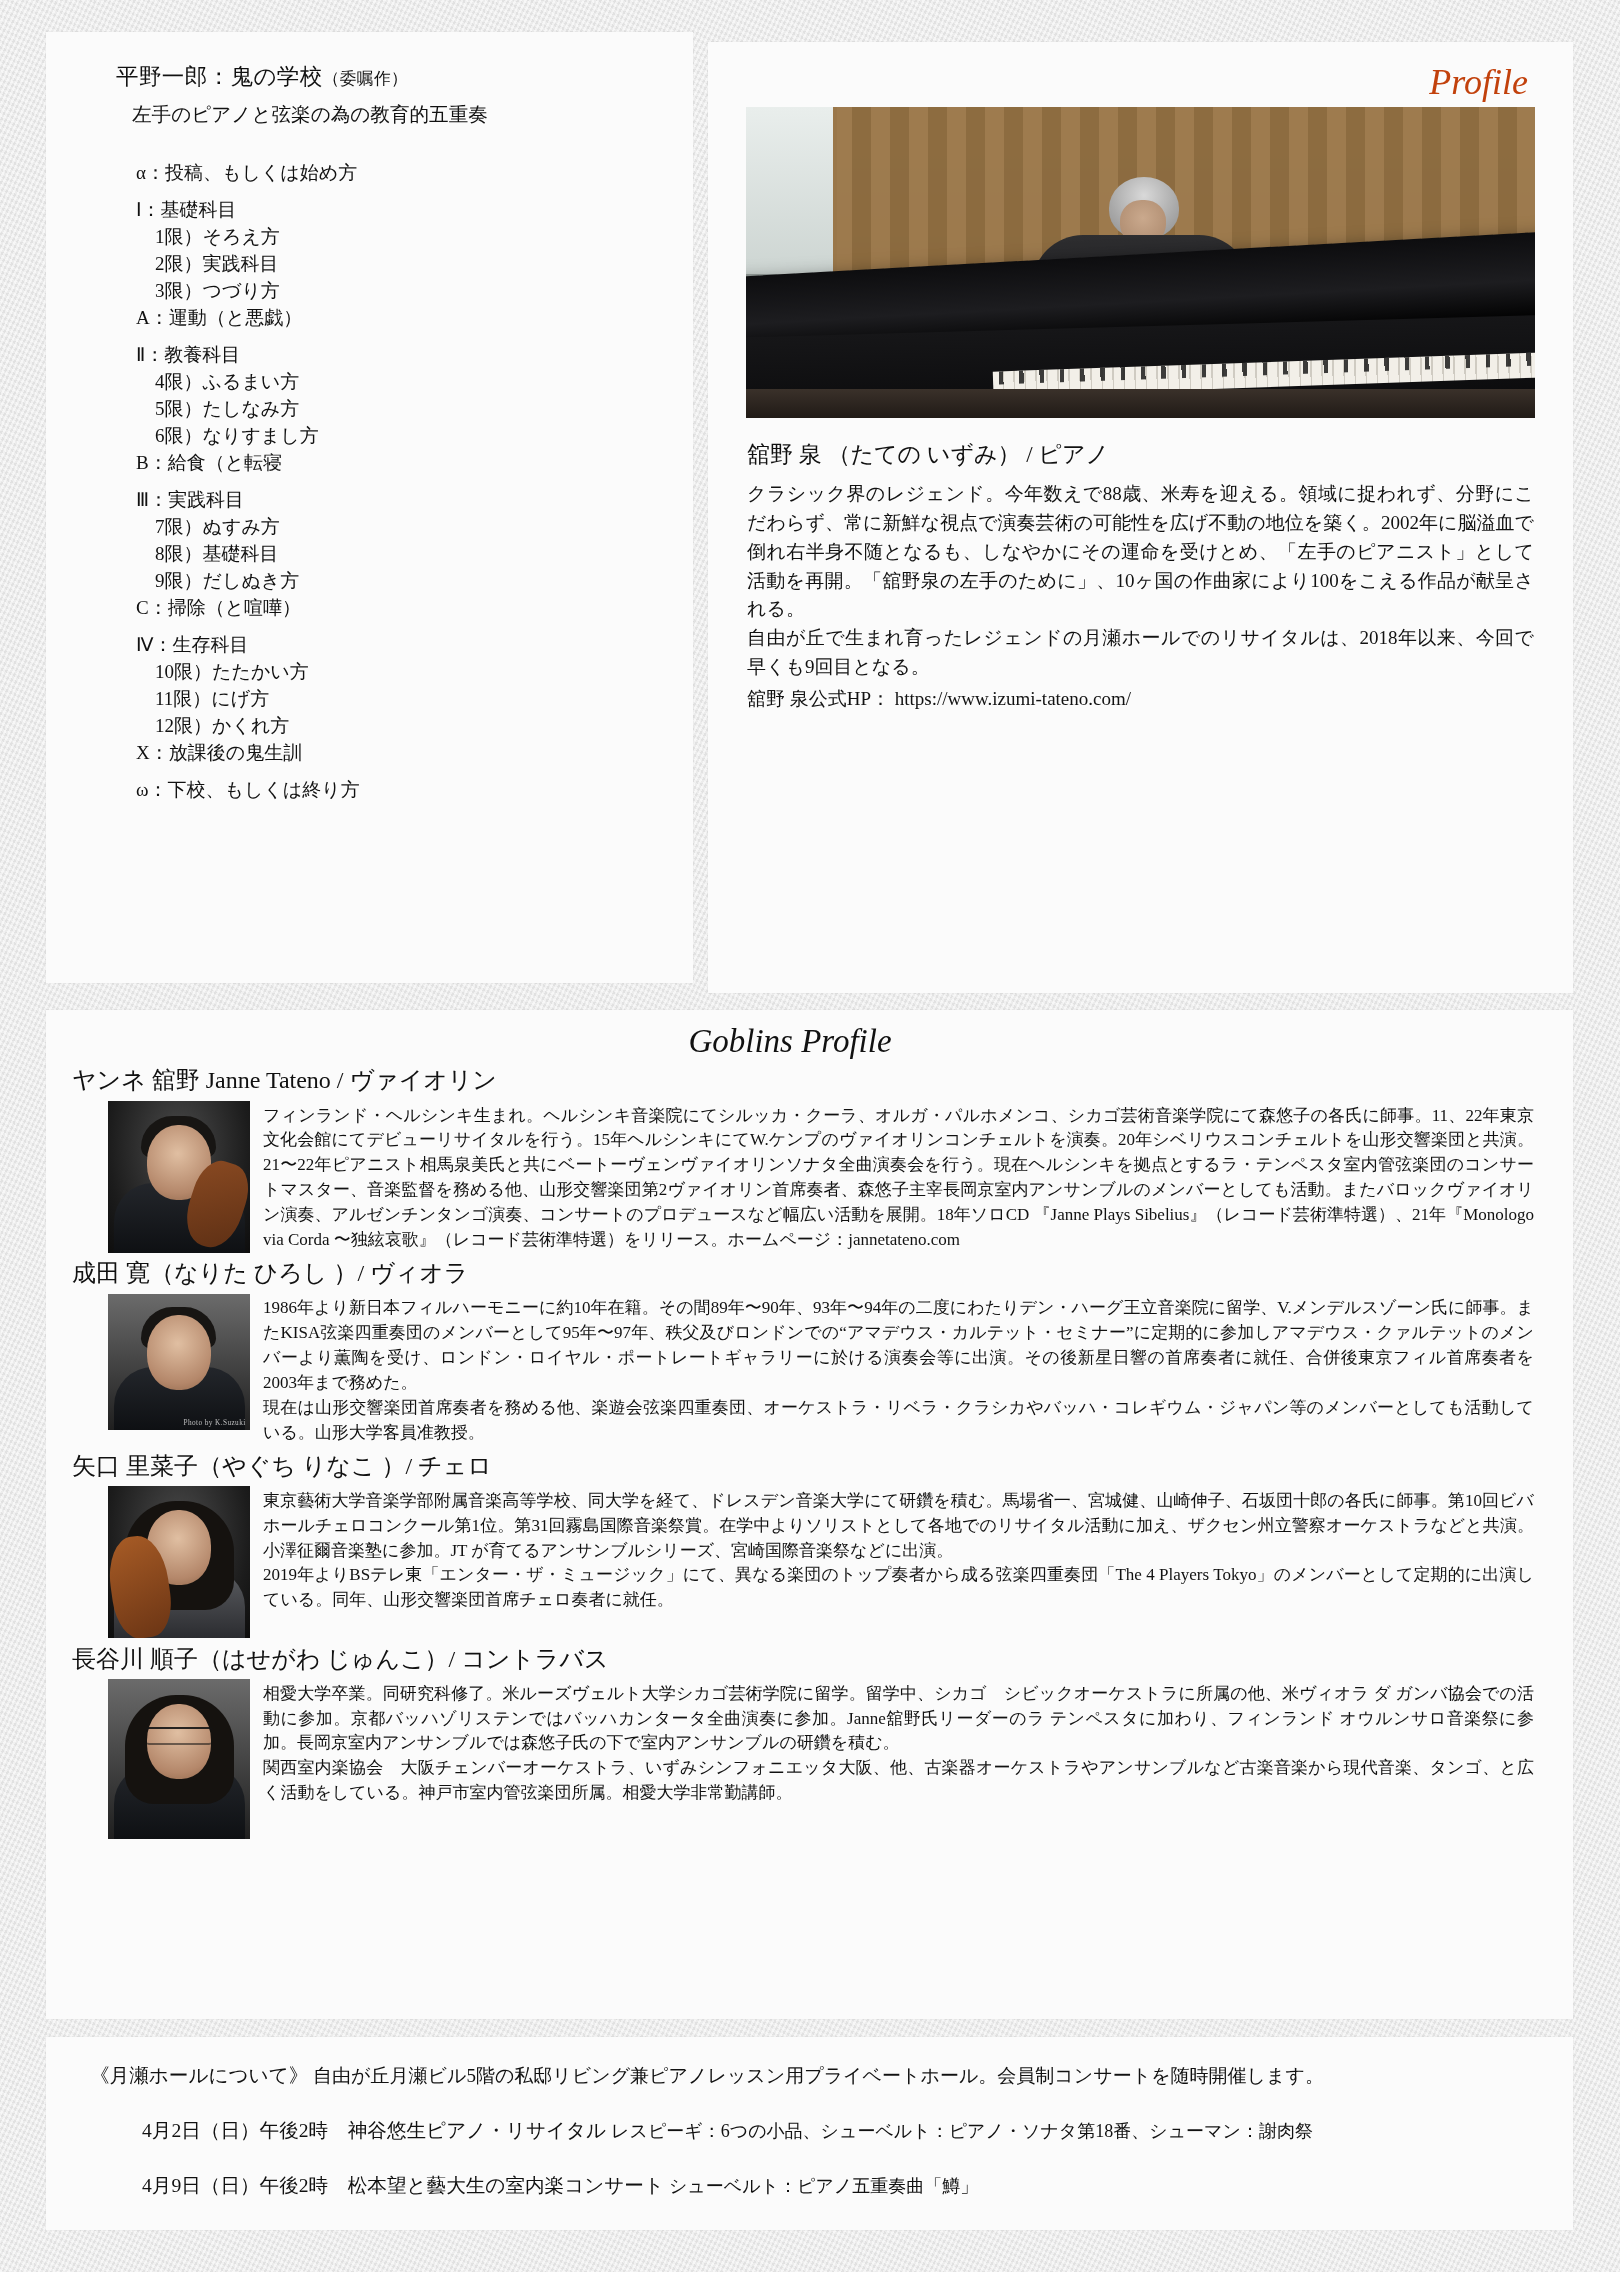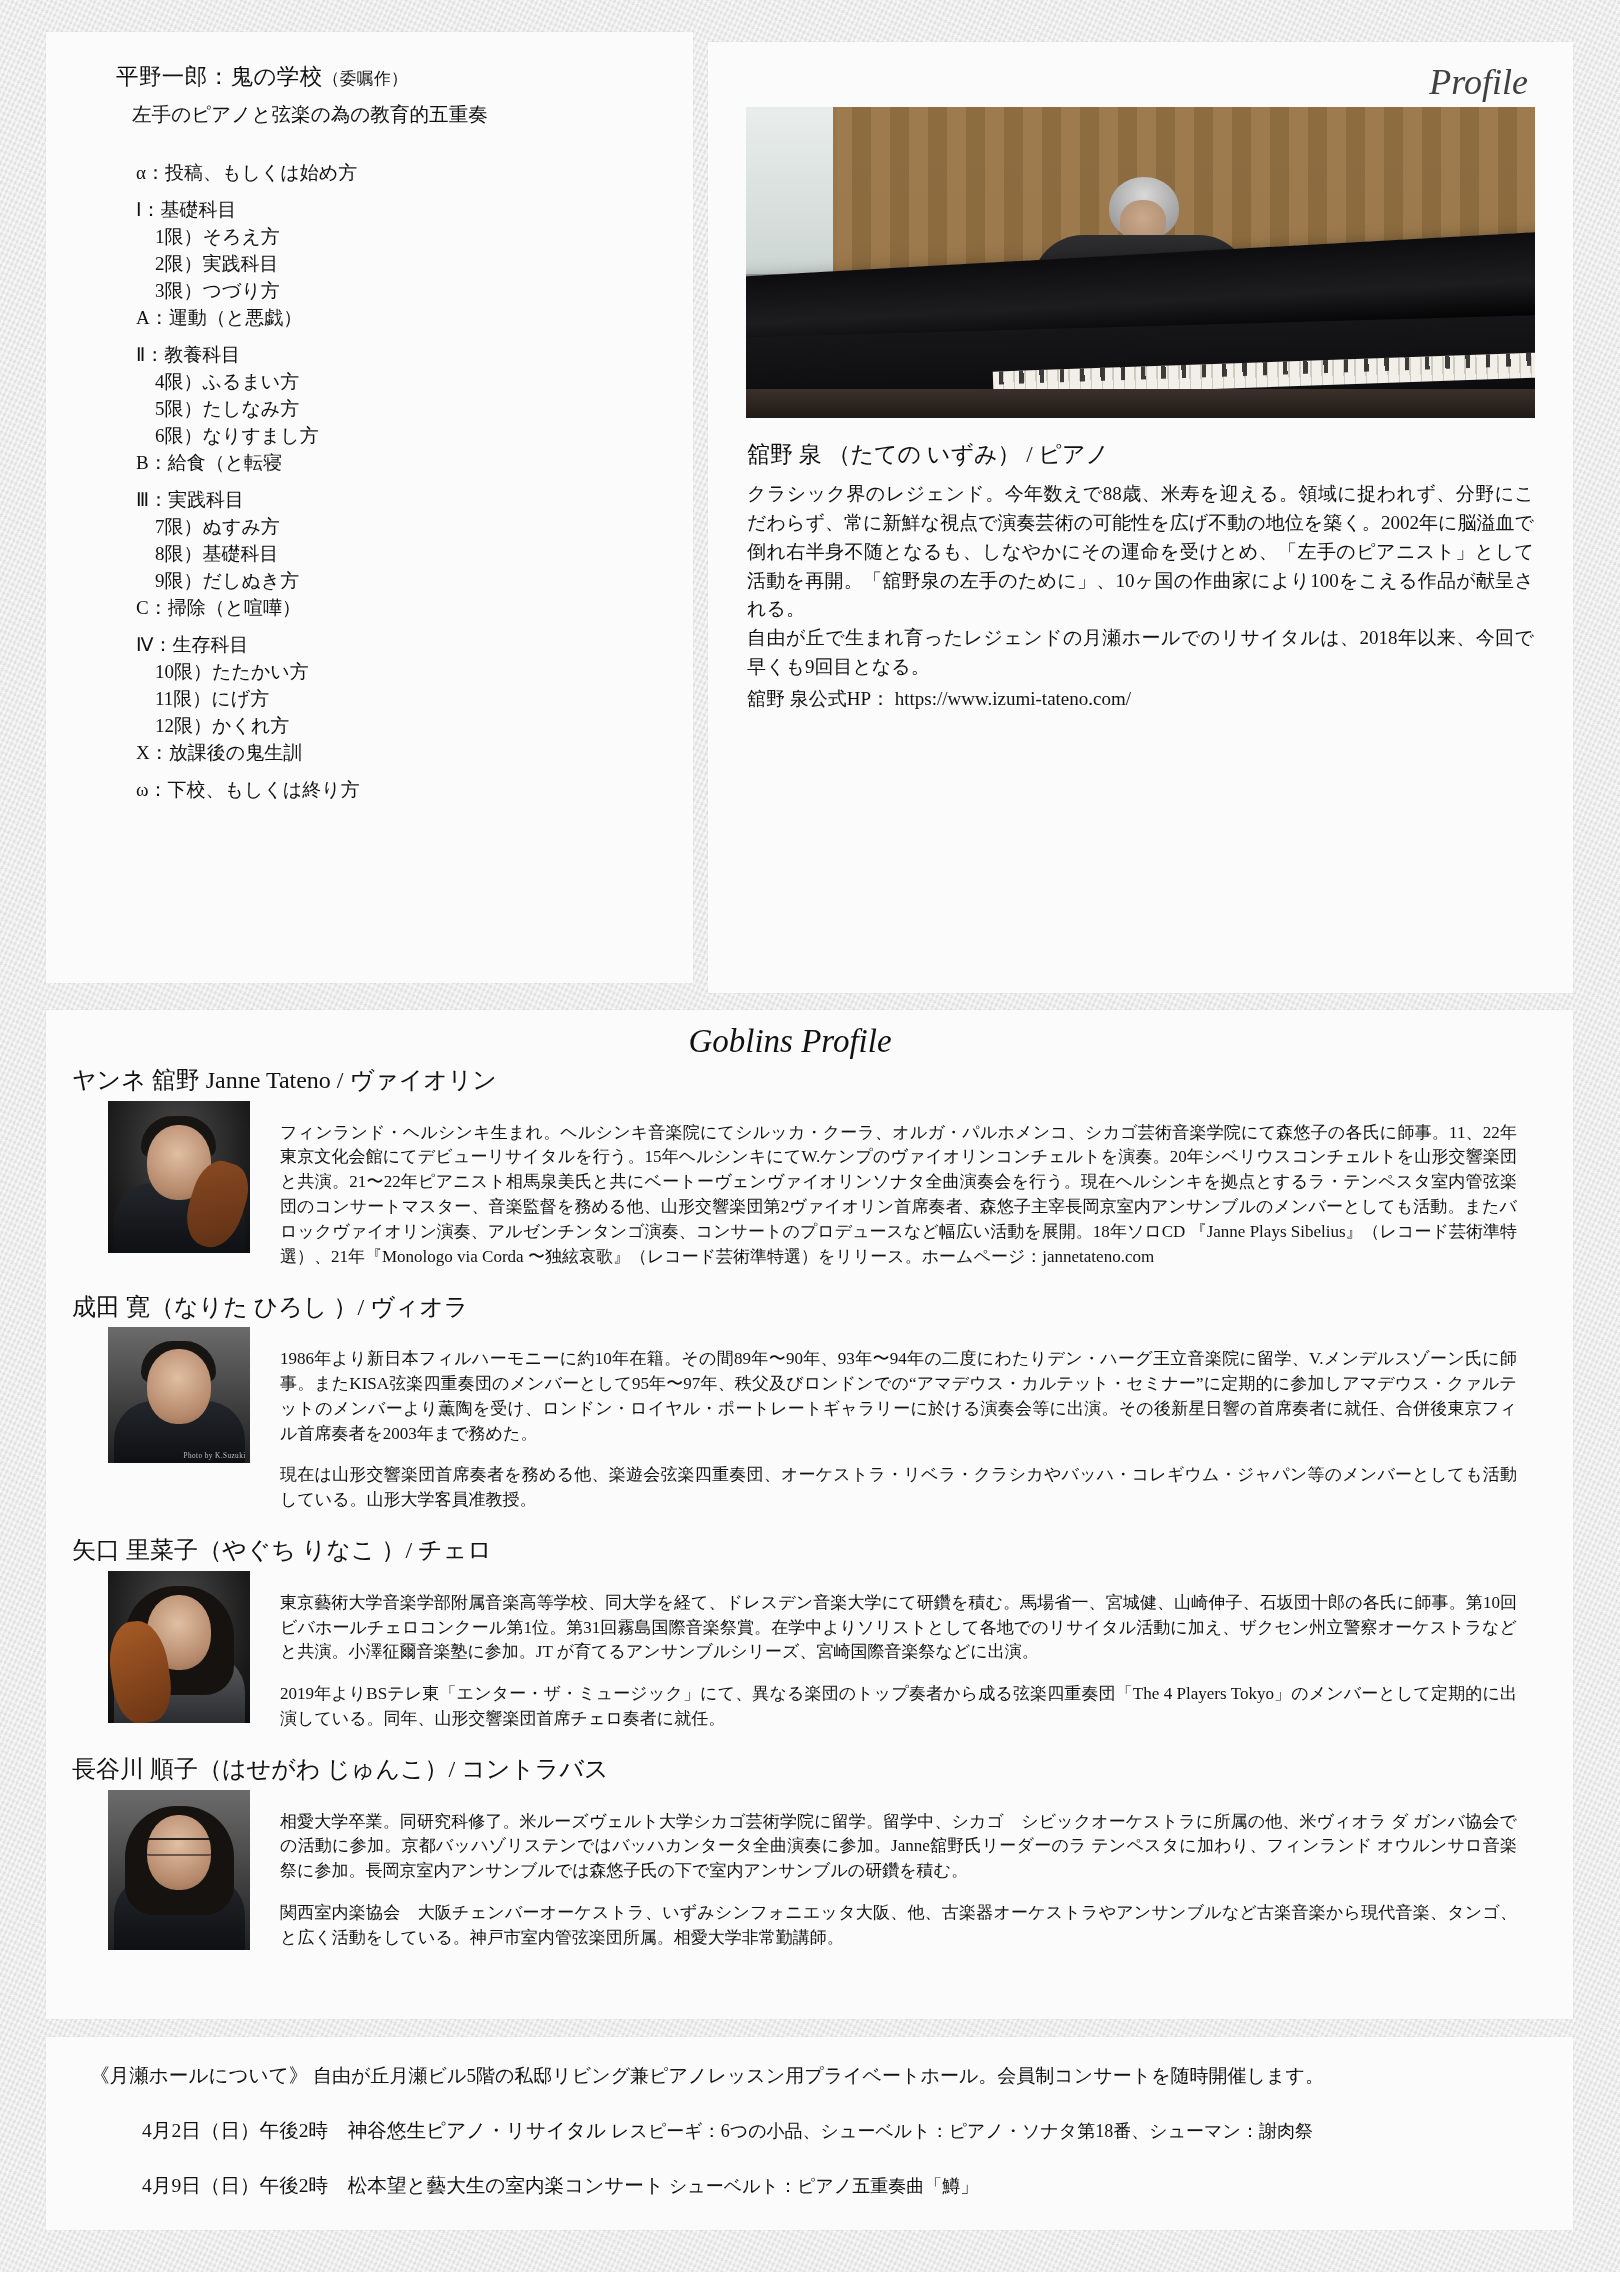--- a/index.html
+++ b/index.html
@@ -51,21 +51,21 @@
   
   #profile {
     left:708px; top:42px; width:865px; height:951px;
   }
   .profile-head {
     font-family:"Liberation Serif", serif;
     font-style:italic;
     font-size:36px;
     text-align:right;
     margin:19px 45px 0 0;
-    color:#404040;
+    color:#c2410c;
   }
   .photo-wrap {
     margin:4.4px 38px 0 38px;
     height:311px;
     overflow:hidden;
     position:relative;
     background:#2b2420;
   }
   
   .photo {
@@ -219,21 +219,21 @@
   .p-glasses{
     position:absolute; left:50%; top:30%; width:68px; height:14.5px; margin-left:-34px;
     border-top:2.2px solid rgba(20,20,20,0.9);
     border-bottom:2.2px solid rgba(20,20,20,0.55);
     border-radius:4.4px;
   }
   .member-text {
     flex:1; padding:2.9px 39px 0 13px;
     font-size:17px; line-height:1.46; color:#111; text-align:justify;
   }
-  .member-text p { margin:17px; }
+  .member-text p { margin:0; }
 
   
   #footer {
     left:46px; top:2037px; width:1527px; height:193px;
   }
   .footer-line1 {
     margin:25px 0 0 44px; font-size:19px; color:#111;
   }
   .footer-line1 .bold { font-size:19.6px; }
   .footer-ev {

